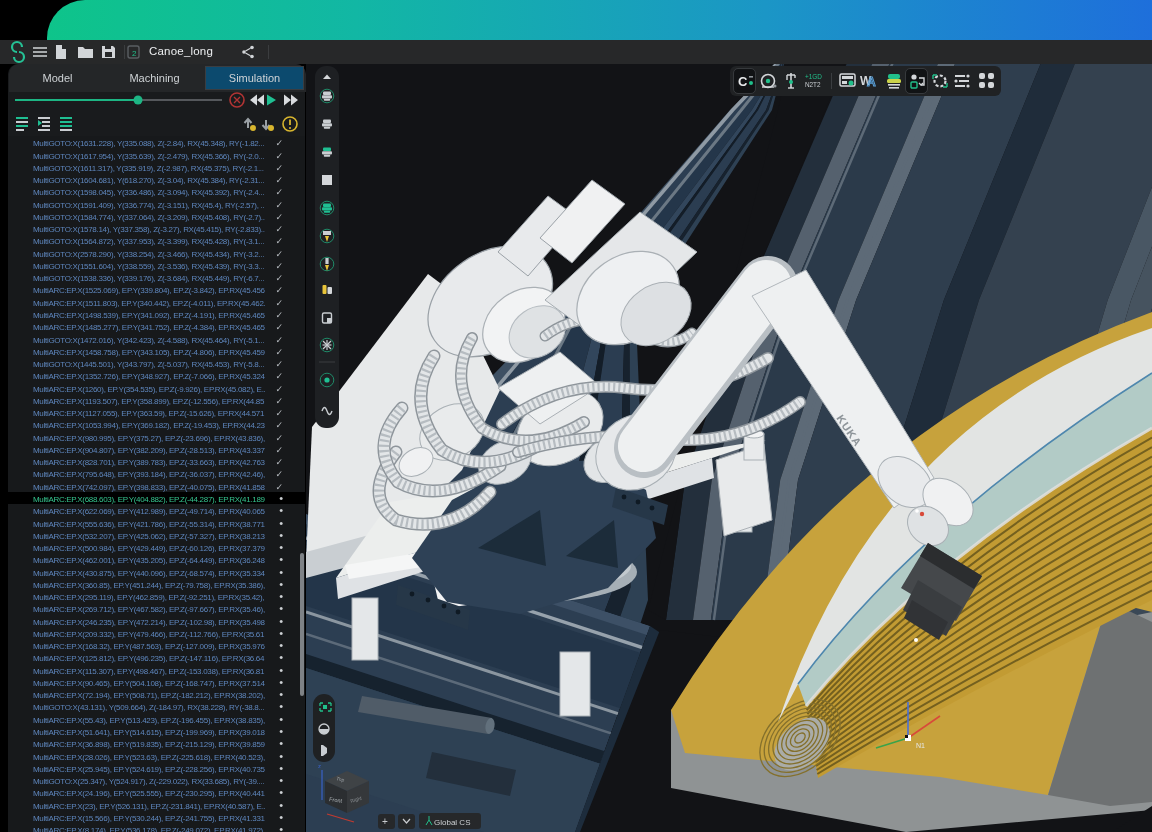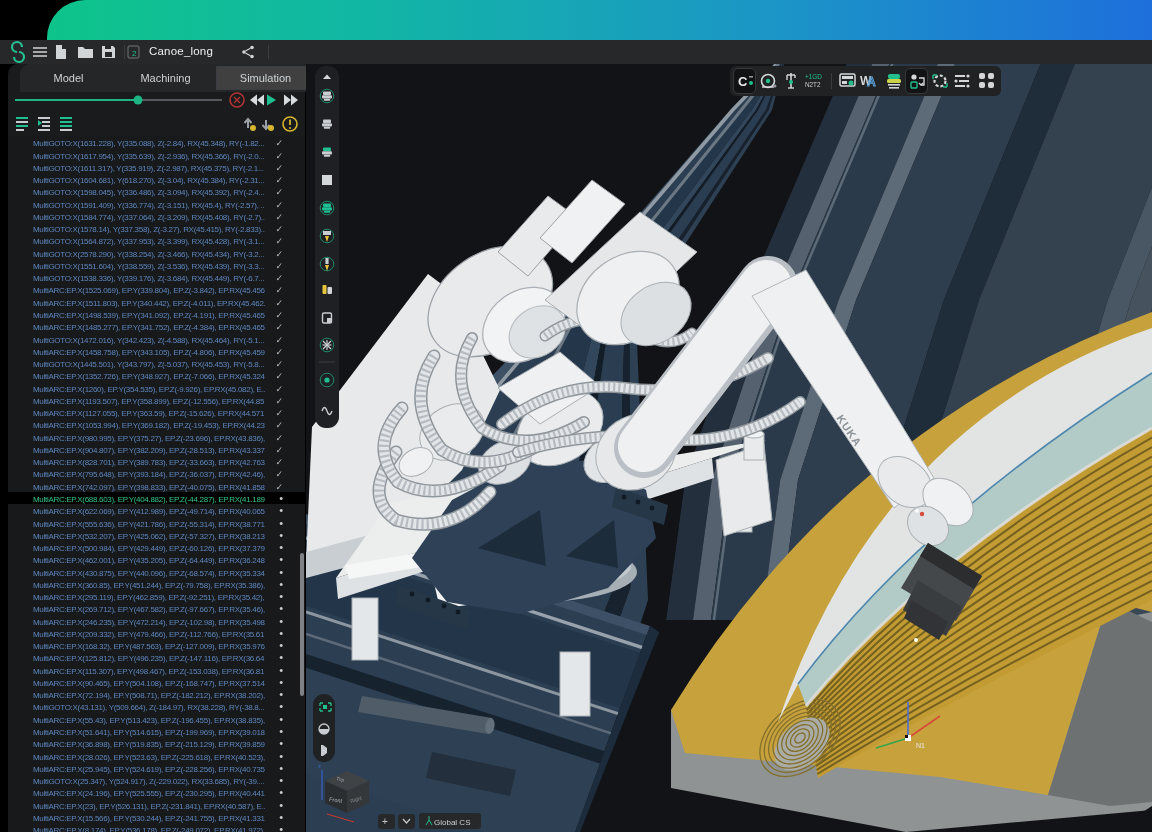--- a/index.html
+++ b/index.html
@@ -1,22 +1,22 @@
 <!DOCTYPE html>
 <html><head><meta charset="utf-8"><style>
 *{margin:0;padding:0;box-sizing:border-box}
 html,body{width:1152px;height:832px;overflow:hidden;background:#000;font-family:"Liberation Sans",sans-serif}
 #grad{position:absolute;left:47px;top:0;width:1105px;height:40px;border-top-left-radius:38px;background:linear-gradient(90deg,#0ec48a 0%,#12b7a4 28%,#1b96c6 65%,#1e6fdb 100%)}
 #topbar{position:absolute;left:0;top:40px;width:1152px;height:24px;background:#272829;display:flex;align-items:center}
 #topbar .sep{width:1px;height:14px;background:#3b3d3f;margin:0 6px}
 #title{color:#eceef0;font-size:11.5px;font-weight:400;margin-left:8px;letter-spacing:.2px}
 #lpanel{position:absolute;left:8px;top:64px;width:297px;height:768px;background:#191b1d;border-radius:10px 10px 0 0}
-#tabs{position:absolute;left:12px;top:0;width:100%;height:28px;background:#242628;border-radius:10px 10px 0 0;display:flex;align-items:center}
+#tabs{position:absolute;left:1px;top:0;width:100%;height:28px;background:#242628;border-radius:10px 10px 0 0;display:flex;align-items:center}
 #tabs .tab{flex:1;text-align:center;font-size:11px;color:#cfd3d6}
-#tabs .tab.active{background:#404040;border:1px solid #3a3d41;border-radius:0;height:24px;line-height:22px;margin:0 2px}
+#tabs .tab.active{background:#0c4a6e;border:1px solid #3a3d41;border-radius:0;height:24px;line-height:22px;margin:0 2px}
 #ctrl{position:absolute;left:0;top:28px;width:100%;height:44px}
 #list{position:absolute;left:0;top:72px;width:100%;height:696px;overflow:hidden;background:#17191b}
 .row{height:12.28px;display:flex;align-items:flex-end;padding-left:25px;position:relative}
 .row .t{font-size:8px;letter-spacing:-0.3px;color:#5e86bd;white-space:nowrap;overflow:hidden;width:232px;display:block}
 .row .m{position:absolute;right:22px;color:#b9bdc1;font-size:9px;line-height:1}
 .row .m.dot{font-size:11px;color:#cdd1d4}
 .row.hl{background:#000}
 .row.hl .t{color:#35c48e}
 #scrollthumb{position:absolute;left:291.5px;top:489px;width:4.5px;height:143px;background:#7e8286;border-radius:2px}
 #vtb{position:absolute;left:730px;top:66px;width:271px;height:30px;background:#202224;border-radius:6px;display:flex;align-items:center;padding:0 4px;gap:2px}
@@ -105,21 +105,21 @@
           <circle cx="282" cy="36" r="1" fill="#d8b62e"></circle>
       </g>
     </svg>
   </div>
   <div id="list">
 <div class="row">
         <span class="t">MultiGOTO:X(1631.228), Y(335.088), Z(-2.84), RX(45.348), RY(-1.82...</span>
         <span class="m chk">✓</span>
       </div>
 <div class="row">
-        <span class="t">MultiGOTO:X(1617.954), Y(335.639), Z(-2.936), RX(45.366), RY(-2.0...</span>
+        <span class="t">MultiGOTO:X(1617.954), Y(335.639), Z(-2.479), RX(45.366), RY(-2.0...</span>
         <span class="m chk">✓</span>
       </div>
 <div class="row">
         <span class="t">MultiGOTO:X(1611.317), Y(335.919), Z(-2.987), RX(45.375), RY(-2.1...</span>
         <span class="m chk">✓</span>
       </div>
 <div class="row">
         <span class="t">MultiGOTO:X(1604.681), Y(618.270), Z(-3.04), RX(45.384), RY(-2.31...</span>
         <span class="m chk">✓</span>
       </div>

